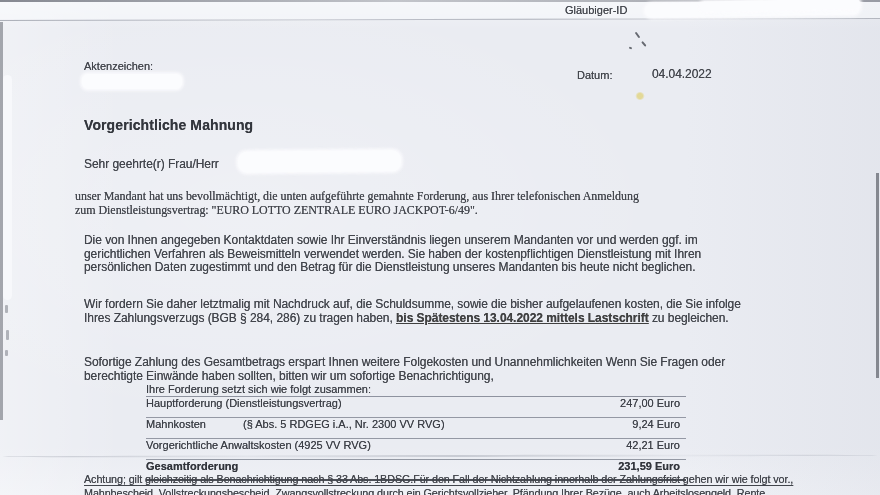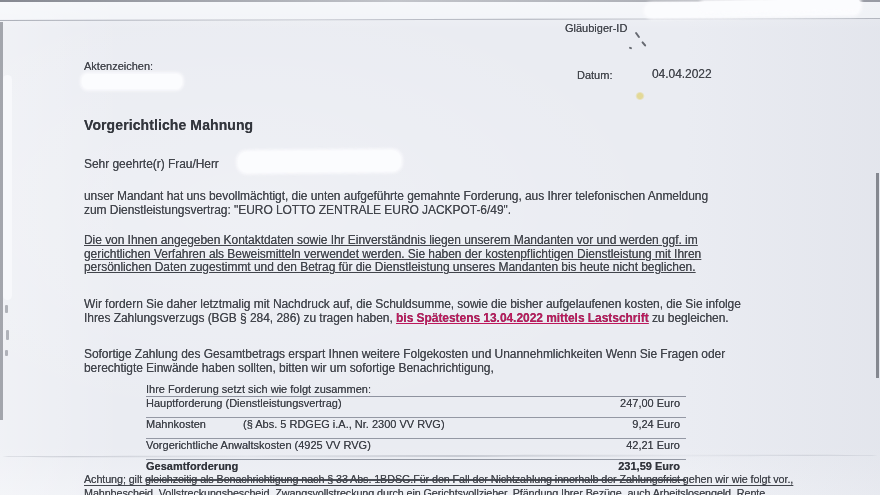--- a/index.html
+++ b/index.html
@@ -8,21 +8,21 @@
     background:#eaecf2; overflow:hidden;
     font-family:"Liberation Sans", sans-serif;
     color:#42454c;
   }
   .page * { box-sizing:border-box; }
   .txt { position:absolute; white-space:nowrap; text-shadow:0 0 .5px rgba(62,65,72,.85); }
   .fs11 { font-size:11px; }
   .fs12 { font-size:12px; letter-spacing:-0.05px; }
   .lh { line-height:13.6px; }
   .title { font-size:14px; font-weight:bold; color:#33363d; letter-spacing:.1px; }
-  .boldul { font-weight:bold; text-decoration:underline; color:#be185d;margin-top:8px; }
+  .boldul { font-weight:bold; text-decoration:underline; color:#404040;margin-top:8px; }
 
   
   .shade { position:absolute; inset:0; pointer-events:none;
     background:
       radial-gradient(ellipse 620px 320px at 28% 42%, rgba(255,255,255,.22), rgba(255,255,255,0) 70%),
       linear-gradient(90deg, rgba(255,255,255,.28), rgba(255,255,255,0) 14%, rgba(255,255,255,0) 78%, rgba(203,207,218,.22)),
       linear-gradient(180deg, rgba(255,255,255,.35) 0, rgba(255,255,255,0) 6%, rgba(255,255,255,0) 90%, rgba(248,249,252,.4));
   }
 
   
@@ -73,52 +73,52 @@
   <div class="dash" style="left:6px; top:330px; width:2.5px; height:10px;"></div>
   <div class="dash" style="left:5px; top:350px; width:3px; height:6px;"></div>
   <div class="right-edge"></div>
   <div class="crease"></div>
 
   <div class="pen" style="left:634px; top:34px; width:7px; height:2px; transform:rotate(55deg);"></div>
   <div class="pen" style="left:641px; top:43px; width:6px; height:1.6px; transform:rotate(50deg);"></div>
   <div class="pen" style="left:629px; top:47px; width:3px; height:2px; transform:rotate(20deg);"></div>
   <div class="stain" style="left:635px; top:92px; width:10px; height:8px;"></div>
 
-  <div class="txt fs11" style="left:565px; top:22px;">Gläubiger-ID</div>
+  <div class="txt fs11" style="left:565px; top:4px;">Gläubiger-ID</div>
   <div class="blob" style="left:645px; top:2px; width:215px; height:14px; transform:rotate(-.8deg);"></div>
   <div class="blob" style="left:700px; top:0px; width:160px; height:10px; transform:rotate(-1.2deg);"></div>
 
   <div class="txt fs11" style="left:84px; top:60px;">Aktenzeichen:</div>
   <div class="blob" style="left:82px; top:74px; width:100px; height:15px; border-radius:6px;"></div>
 
   <div class="txt fs11" style="left:577px; top:69px;">Datum:</div>
   <div class="txt fs12" style="left:652px; top:67px;">04.04.2022</div>
 
   <div class="txt fs12" style="left:84px; top:157px;">Sehr geehrte(r) Frau/Herr</div>
 
   <div class="txt title" style="left:84px; top:117px;">Vorgerichtliche Mahnung</div>
   <div class="blob" style="left:238px; top:151px; width:163px; height:21px; border-radius:9px; transform:rotate(-.5deg);"></div>
 
-  <div class="txt fs12 lh" style="left:84px; top:190px;">
+  <div class="txt fs12 lh" style="left:75px; top:190px;font-family:Liberation Serif, serif;">
     <div>unser Mandant hat uns bevollmächtigt, die unten aufgeführte gemahnte Forderung, aus Ihrer telefonischen Anmeldung</div>
     <div>zum Dienstleistungsvertrag: "EURO LOTTO ZENTRALE EURO JACKPOT-6/49".</div>
   </div>
 
-  <div class="txt fs12 lh" style="left:84px; top:234px;text-decoration:underline;">
+  <div class="txt fs12 lh" style="left:84px; top:234px;">
     <div>Die von Ihnen angegeben Kontaktdaten sowie Ihr Einverständnis liegen unserem Mandanten vor und werden ggf. im</div>
     <div>gerichtlichen Verfahren als Beweismitteln verwendet werden. Sie haben der kostenpflichtigen Dienstleistung mit Ihren</div>
     <div>persönlichen Daten zugestimmt und den Betrag für die Dienstleistung unseres Mandanten bis heute nicht beglichen.</div>
   </div>
 
   <div class="txt fs12 lh" style="left:84px; top:298px;">
     <div>Wir fordern Sie daher letztmalig mit Nachdruck auf, die Schuldsumme, sowie die bisher aufgelaufenen kosten, die Sie infolge</div>
     <div><span>Ihres Zahlungsverzugs (BGB § 284, 286) zu tragen haben, </span><span class="boldul">bis Spätestens 13.04.2022 mittels Lastschrift</span><span> zu begleichen.</span></div>
   </div>
 
-  <div class="txt fs12 lh" style="left:84px; top:348px;">
+  <div class="txt fs12 lh" style="left:84px; top:356px;">
     <div>Sofortige Zahlung des Gesamtbetrags erspart Ihnen weitere Folgekosten und Unannehmlichkeiten Wenn Sie Fragen oder</div>
     <div>berechtigte Einwände haben sollten, bitten wir um sofortige Benachrichtigung,</div>
   </div>
 
   <div class="claims">
     <div class="t-caption">Ihre Forderung setzt sich wie folgt zusammen:</div>
     <div class="t-row">
       <span>Hauptforderung (Dienstleistungsvertrag)</span>
       <span class="note"></span>
       <span class="amt">247,00 Euro</span>

